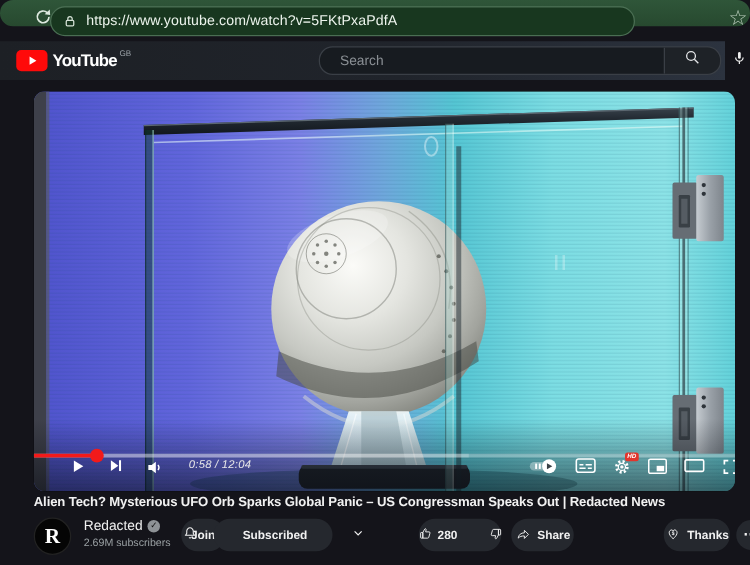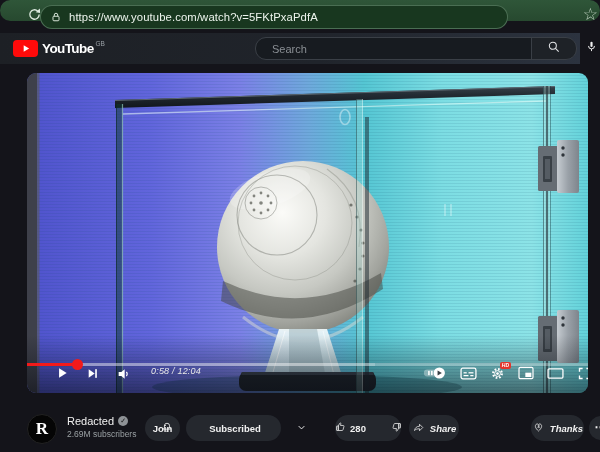--- a/index.html
+++ b/index.html
@@ -65,28 +65,28 @@
   .ch-name-row{display:flex;align-items:center;gap:4px;}
   .ch-name{font-size:11px;font-weight:normal;color:#f1f1f1;}
   .verified{width:10px;height:10px;border-radius:50%;background:#8e9296;color:#111;font-size:7px;
     display:flex;align-items:center;justify-content:center;line-height:10px;}
   .ch-subs{font-size:8.5px;color:#9aa0a3;margin-top:2px;}
   .pill{position:absolute;top:3px;height:26px;border-radius:13px;background:#25282e;color:#f1f1f1;
     font-size:9.5px;font-weight:bold;display:flex;align-items:center;justify-content:center;gap:5px;
     box-sizing:border-box;margin-left:20px;}
   .pill svg{flex:none;}
   .join{left:98px;width:35px;}
-  .subscribed{left:139px;width:95px;gap:36px;}
+  .subscribed{left:124px;width:95px;gap:36px;}
   .like-group{left:288px;width:66px;padding:0;}
   .like-seg{height:26px;display:flex;align-items:center;gap:4px;padding:0 8px 0 10px;}
   .like-div{width:1px;height:16px;background:rgba(255,255,255,0.22);}
   .dislike-seg{height:26px;display:flex;align-items:center;padding:0 9px 0 7px;}
-  .share{left:362px;width:50px;font-style:italic;}
+  .share{left:362px;width:50px;}
   .download{left:416px;width:62px;}
-  .thanks{left:484px;width:53px;font-style:italic;}
+  .thanks{left:484px;width:53px;}
   .more{left:542px;top:4px;width:24px;height:24px;border-radius:50%;font-size:12px;font-weight:bold;
     letter-spacing:1px;padding-bottom:2px;}
 </style>
 </head>
 <body>
 
 <div class="screen">
 
   <div class="browser-bar">
     <div class="reload-btn">
@@ -348,20 +348,21 @@
       <div class="icon-btn rgt">
         <span>
           <svg width="15" height="15" viewBox="0 0 24 24">
               <path d="M4 9V4h5 M15 4h5v5 M20 15v5h-5 M9 20H4v-5" fill="none" stroke="#fff" stroke-width="2.2"></path>
             </svg>
         </span>
       </div>
     </div>
   </div>
 
+  <div class="video-title">Alien Tech? Mysterious UFO Orb Sparks Global Panic – US Congressman Speaks Out | Redacted News</div>
 
   <div class="meta-row">
     <div class="avatar">R</div>
     <div class="ch-info">
       <div class="ch-name-row">
         <span class="ch-name">Redacted</span>
         <span class="verified">✓</span>
       </div>
       <div class="ch-subs">2.69M subscribers</div>
     </div>

